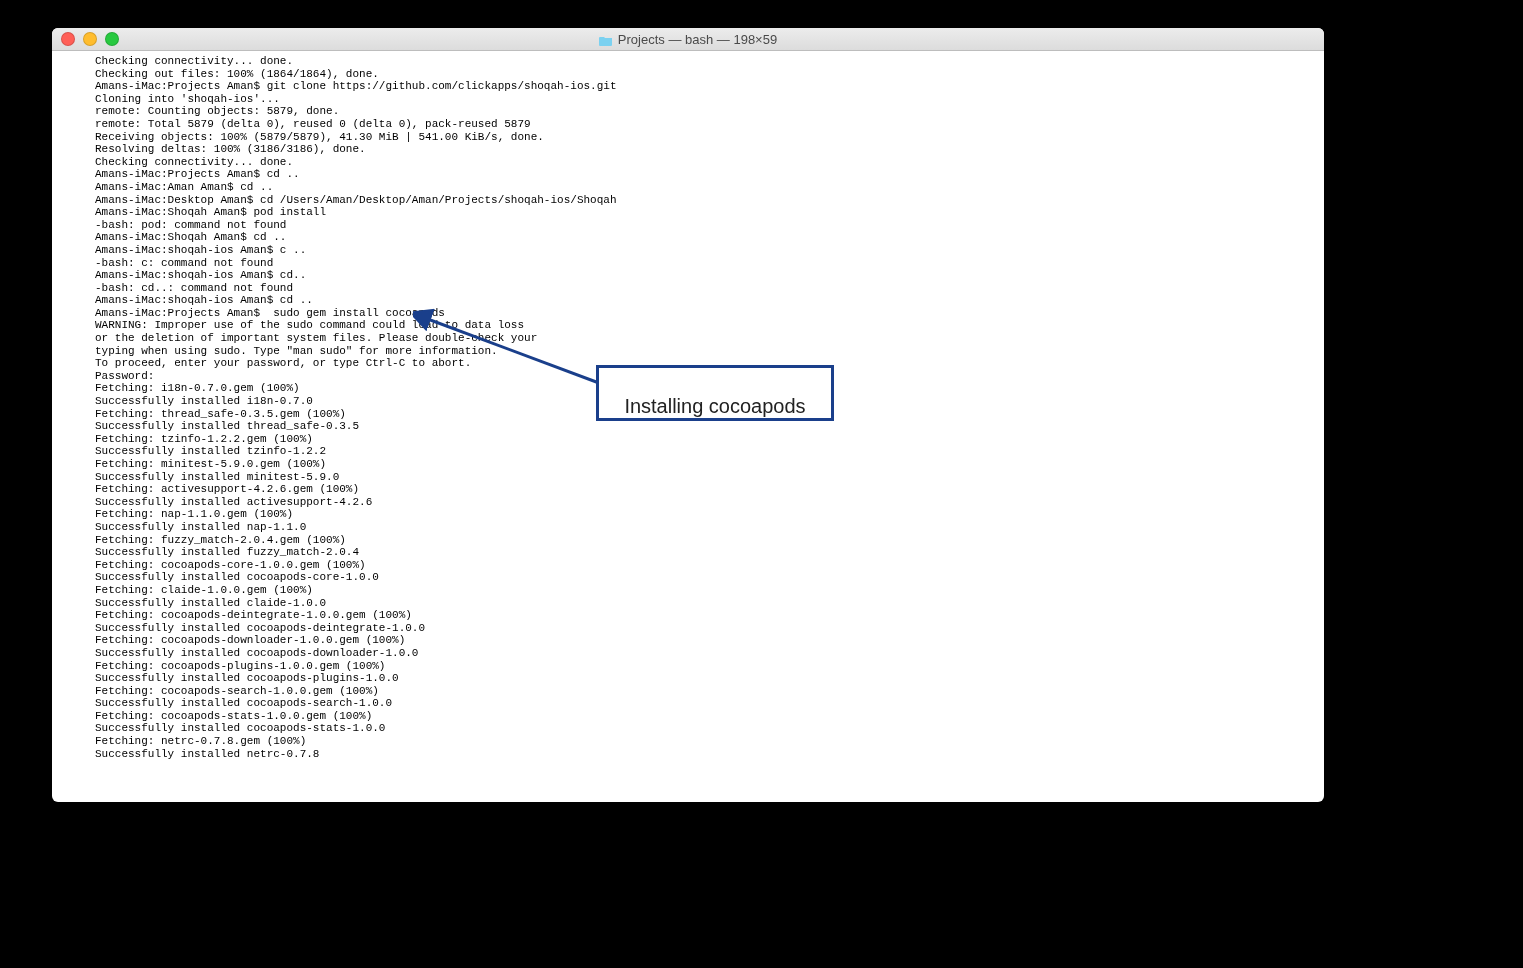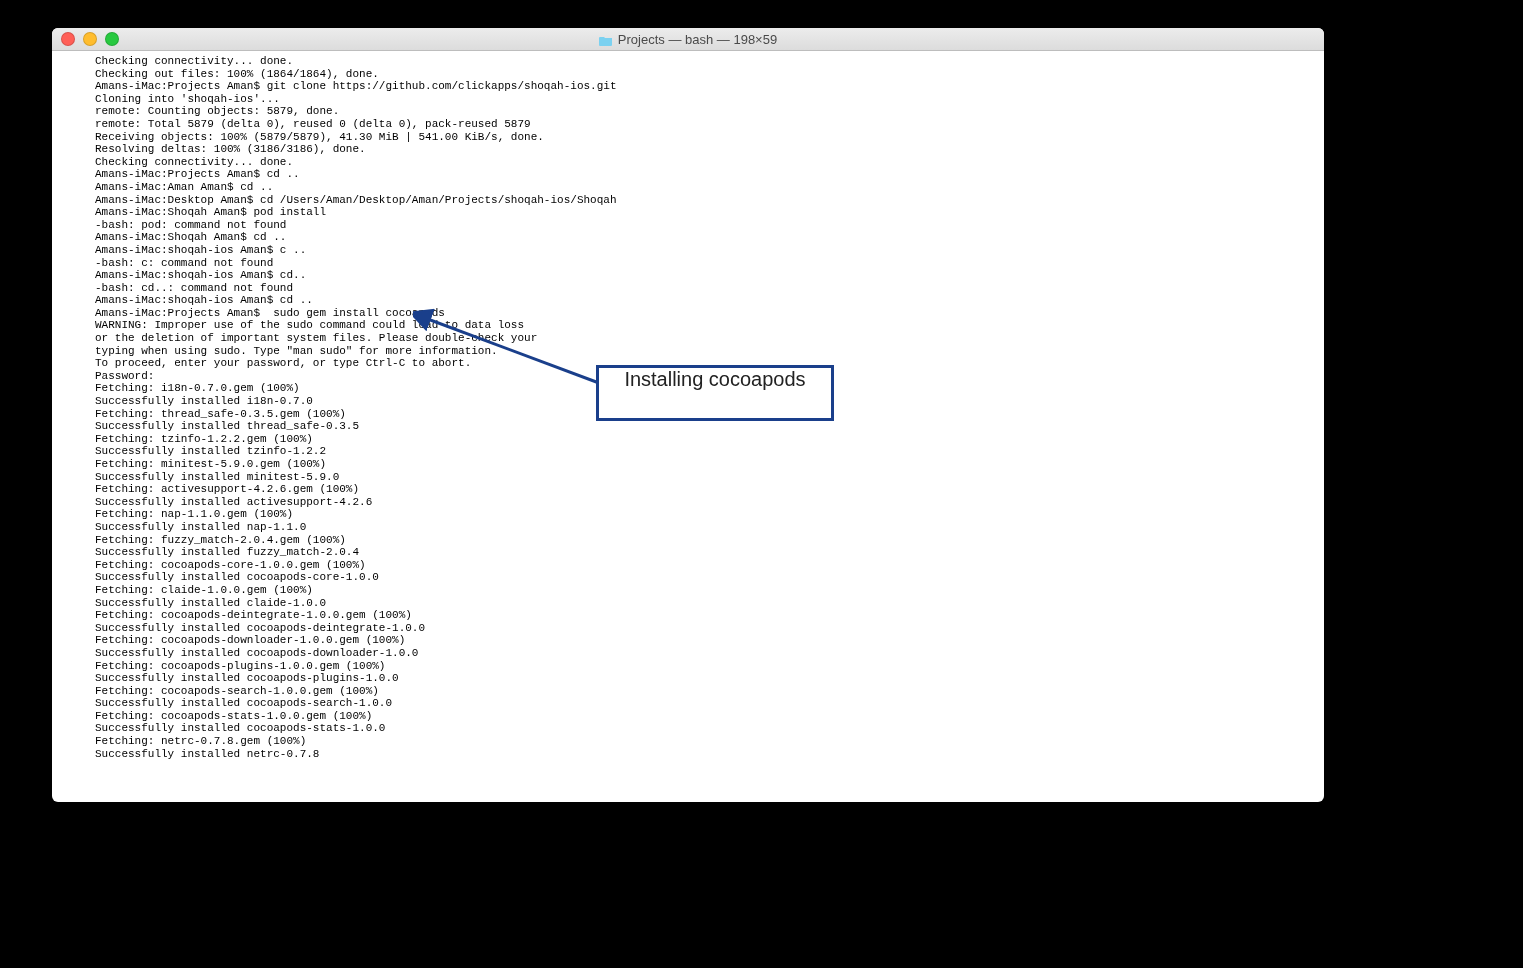--- a/index.html
+++ b/index.html
@@ -91,21 +91,21 @@
   .term-line { display: block; }
   .annotation-box {
     position: absolute;
     left: 596px;
     top: 365px;
     width: 232px;
     height: 50px;
     background: #fff;
     border: 3px solid #1a3f8b;
     display: flex;
-    align-items: flex-start;
+    align-items: flex-end;
     justify-content: center;
     font-size: 20px;
     color: #222;
     font-family: -apple-system, sans-serif;
     z-index: 10;
   }
   .annotation-arrow {
     position: absolute;
     left: 413px;
     top: 308px;

